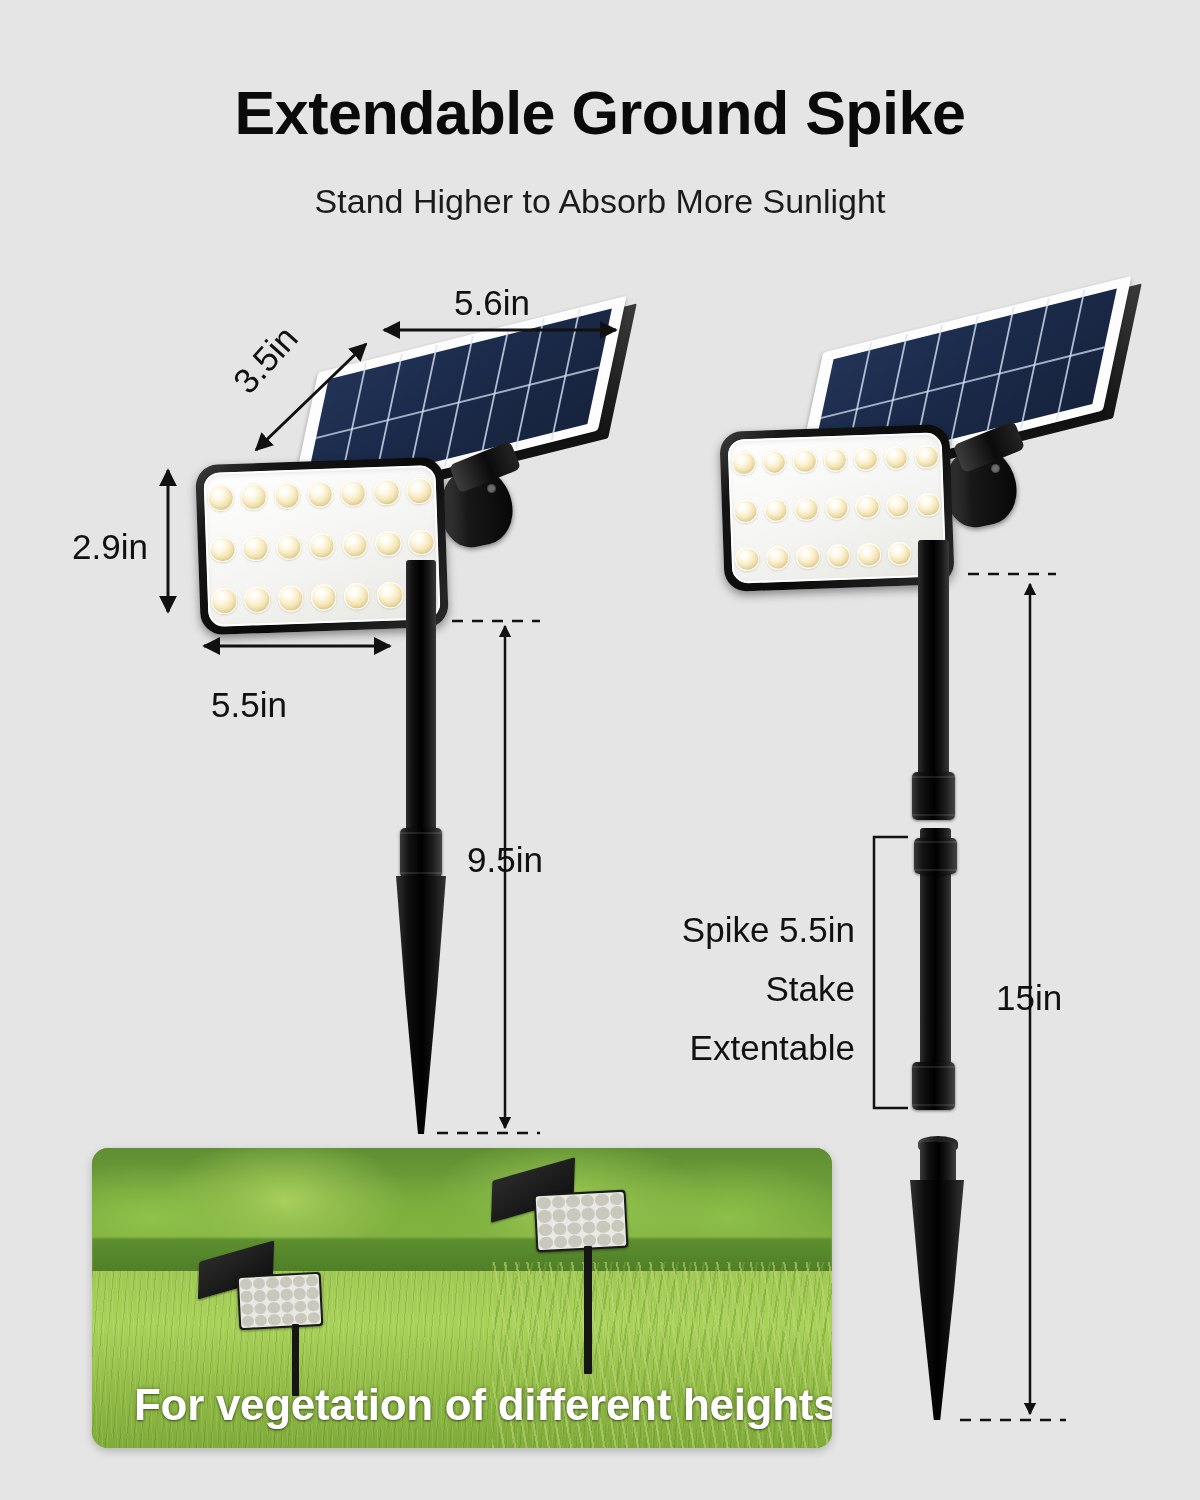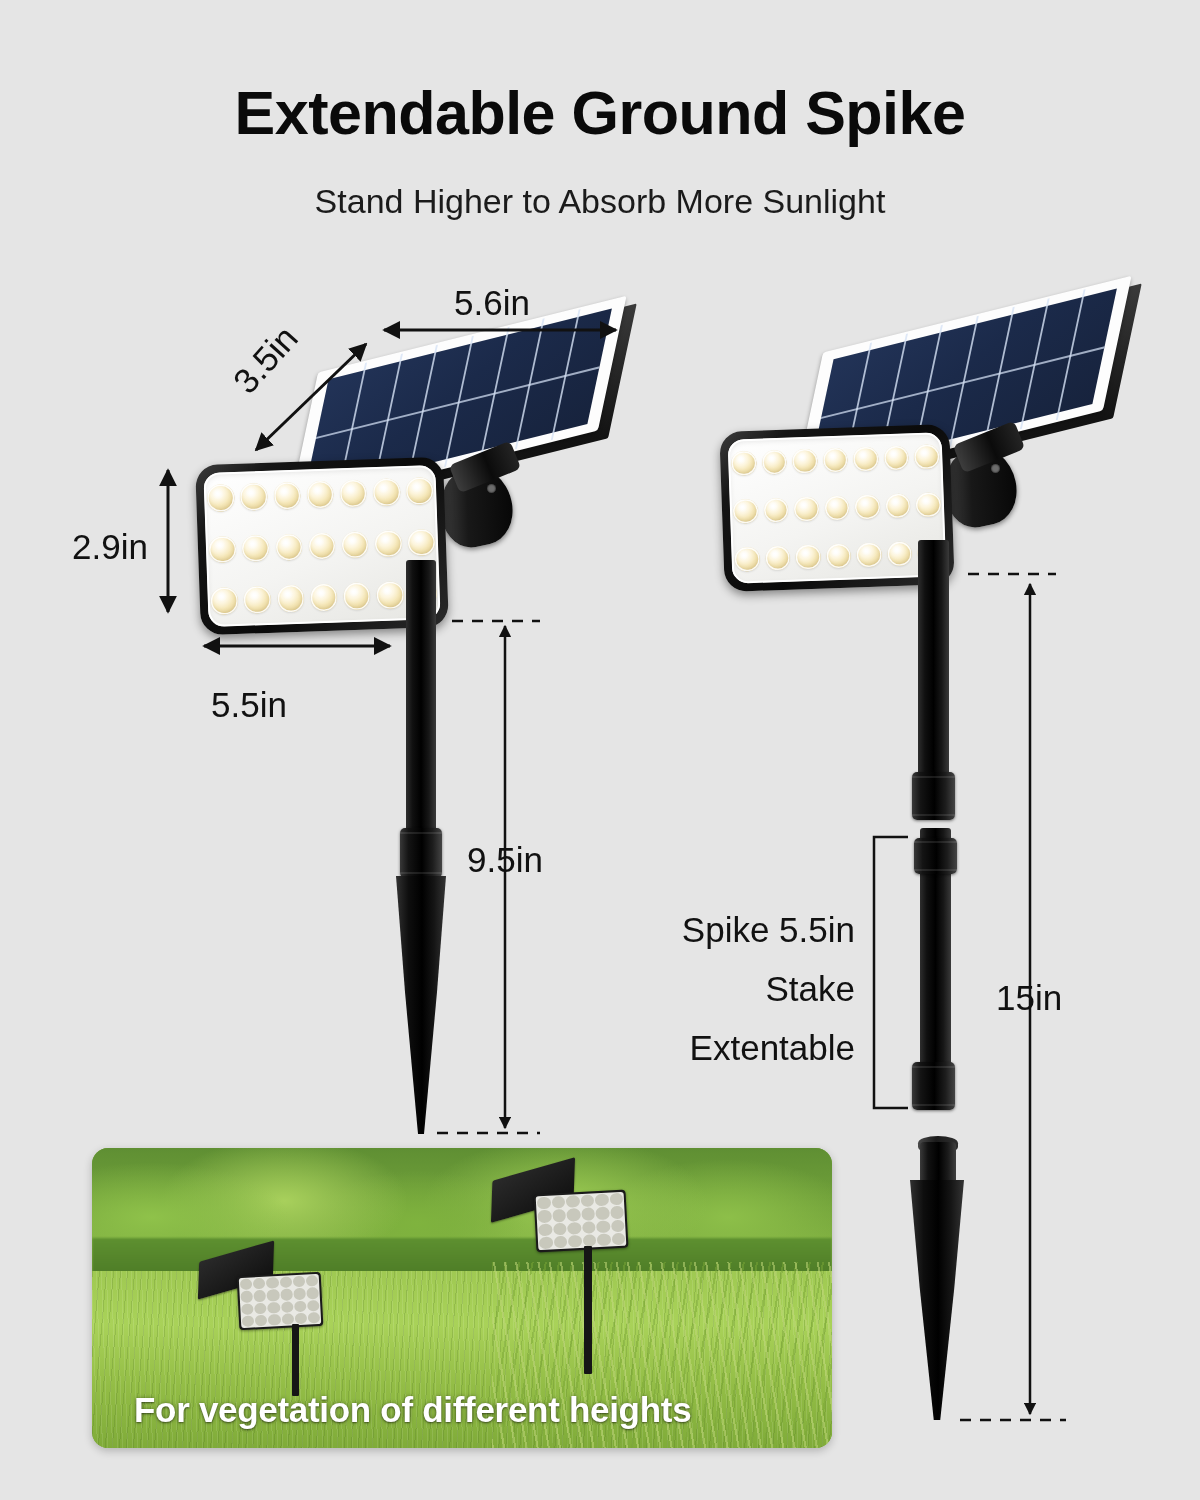--- a/index.html
+++ b/index.html
@@ -182,21 +182,21 @@
       repeating-linear-gradient(95deg, rgba(60,95,25,.18) 0 1px, rgba(0,0,0,0) 1px 7px);
   }
   .ph-tallgrass {
     position:absolute; right:0; top:38%; width:46%; height:62%;
     background:
       repeating-linear-gradient(80deg, rgba(190,214,120,.55) 0 2px, rgba(0,0,0,0) 2px 11px),
       repeating-linear-gradient(100deg, rgba(122,166,54,.50) 0 2px, rgba(0,0,0,0) 2px 13px);
   }
   .ph-caption {
     position:absolute; left:42px; bottom:18px;
-    font-size:35px; font-weight:bold; color:#ffffff;
+    font-size:44px; font-weight:bold; color:#ffffff;
     text-shadow:0 0 4px rgba(0,0,0,.35), 0 1px 2px rgba(0,0,0,.45);
     white-space:nowrap; letter-spacing:-0.3px;
   }
   
   .mini { position:absolute; }
   .mini-panel {
     position:absolute;
     background:linear-gradient(160deg,#2a2a2a,#101010);
     border-radius:2px;
     box-shadow:0 1px 2px rgba(0,0,0,.4);

